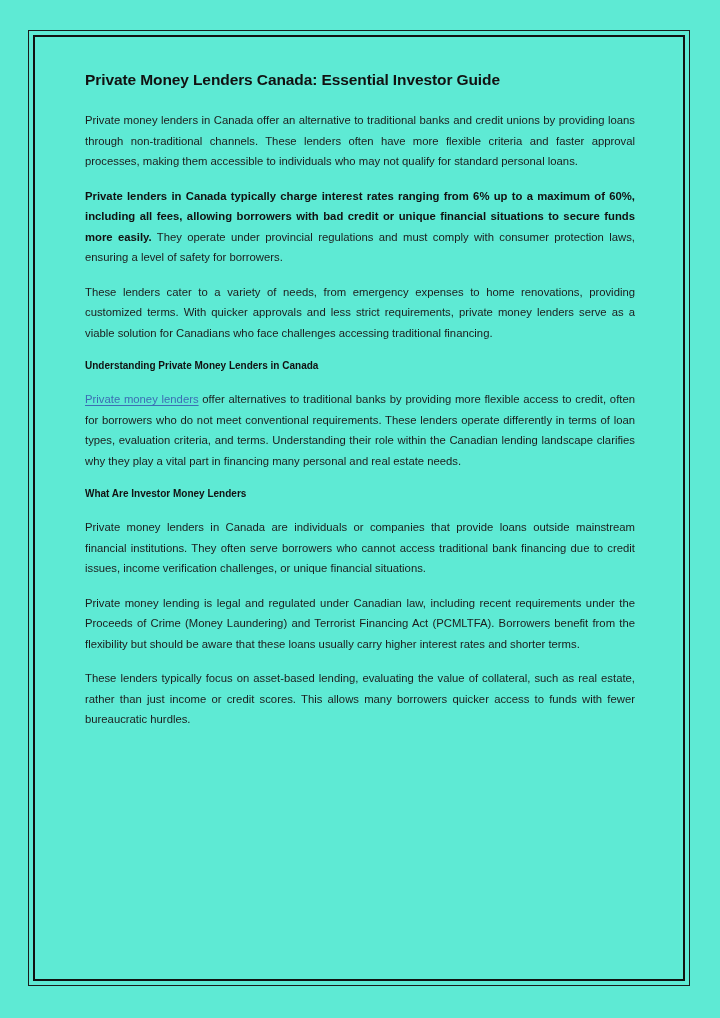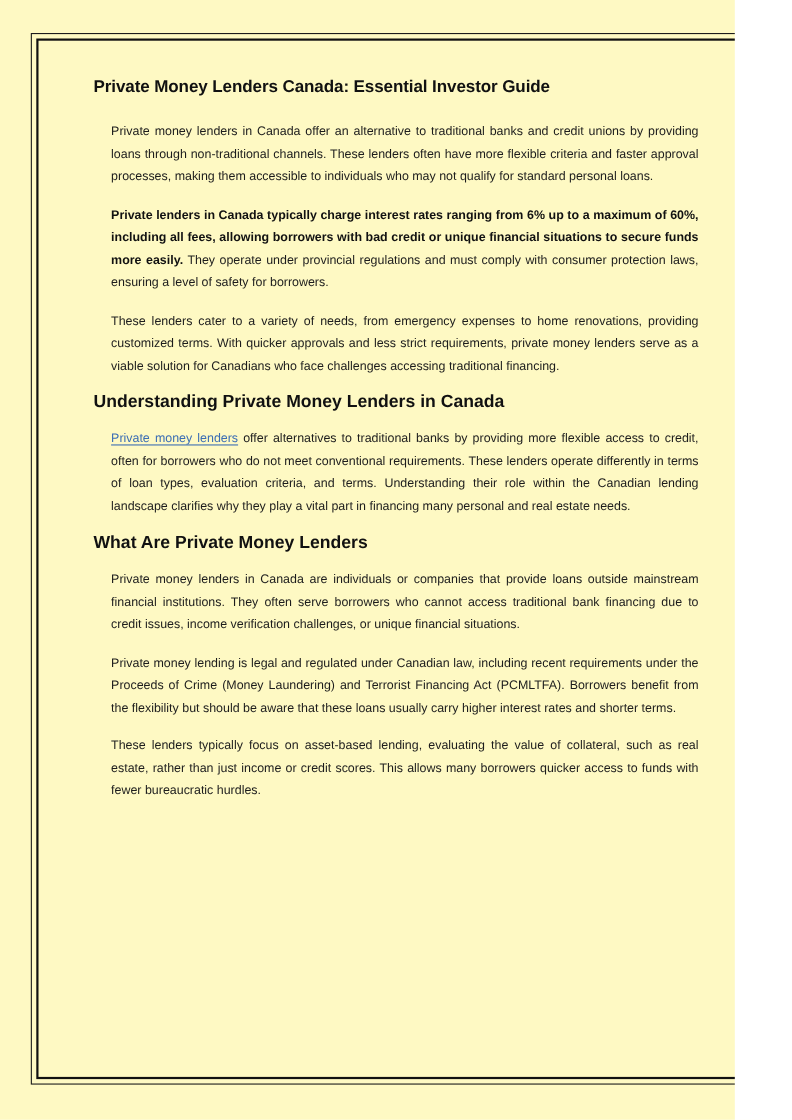--- a/index.html
+++ b/index.html
@@ -11,23 +11,23 @@
     width: 720px;
     height: 1018px;
     font-family: "Liberation Sans", sans-serif;
     -webkit-font-smoothing: antialiased;
   }
 
   .page {
     position: absolute;
     left: 0;
     top: 0;
-    width: 668px;
+    width: 720px;
     height: 1018px;
-    background: #fef9c3;
+    background: #5eead4;
     overflow: hidden;
   }
 
   
   .frame-outer {
     position: absolute;
     left: 28px;
     top: 30px;
     width: 662px;
     height: 956px;
@@ -61,35 +61,35 @@
     letter-spacing: -0.1px;
     margin: 0 0 20px 0;
     line-height: 1.3;
   }
 
   p.body {
     font-size: 11.3px;
     line-height: 20.5px;
     color: #1c1c1c;
     text-align: justify;
-    margin: 0 0 14px 16px;
+    margin: 0 0 14px 0;
     hyphens: none;
   }
 
   p.body.last {
     margin-bottom: 0;
   }
 
   .lead-bold {
     font-weight: bold;
     color: #111111;
   }
 
   h2.subhead {
-    font-size: 16px;
+    font-size: 10px;
     font-weight: bold;
     color: #111111;
     margin: 0 0 14px 0;
     line-height: 18px;
     text-align: left;
   }
 
   a.doclink {
     color: #3c6eb4;
     text-decoration: underline;
@@ -111,21 +111,21 @@
     <p class="body">Private money lenders in Canada offer an alternative to traditional banks and credit unions by providing loans through non-traditional channels. These lenders often have more flexible criteria and faster approval processes, making them accessible to individuals who may not qualify for standard personal loans.</p>
 
     <p class="body"><span class="lead-bold">Private lenders in Canada typically charge interest rates ranging from 6% up to a maximum of 60%, including all fees, allowing borrowers with bad credit or unique financial situations to secure funds more easily.</span><span> They operate under provincial regulations and must comply with consumer protection laws, ensuring a level of safety for borrowers.</span></p>
 
     <p class="body">These lenders cater to a variety of needs, from emergency expenses to home renovations, providing customized terms. With quicker approvals and less strict requirements, private money lenders serve as a viable solution for Canadians who face challenges accessing traditional financing.</p>
 
     <h2 class="subhead">Understanding Private Money Lenders in Canada</h2>
 
     <p class="body"><a class="doclink" href="#">Private money lenders</a><span> offer alternatives to traditional banks by providing more flexible access to credit, often for borrowers who do not meet conventional requirements. These lenders operate differently in terms of loan types, evaluation criteria, and terms. Understanding their role within the Canadian lending landscape clarifies why they play a vital part in financing many personal and real estate needs.</span></p>
 
-    <h2 class="subhead">What Are Private Money Lenders</h2>
+    <h2 class="subhead">What Are Investor Money Lenders</h2>
 
     <p class="body">Private money lenders in Canada are individuals or companies that provide loans outside mainstream financial institutions. They often serve borrowers who cannot access traditional bank financing due to credit issues, income verification challenges, or unique financial situations.</p>
 
     <p class="body">Private money lending is legal and regulated under Canadian law, including recent requirements under the Proceeds of Crime (Money Laundering) and Terrorist Financing Act (PCMLTFA). Borrowers benefit from the flexibility but should be aware that these loans usually carry higher interest rates and shorter terms.</p>
 
     <p class="body">These lenders typically focus on asset-based lending, evaluating the value of collateral, such as real estate, rather than just income or credit scores. This allows many borrowers quicker access to funds with fewer bureaucratic hurdles.</p>
 
 
 
   </div>

